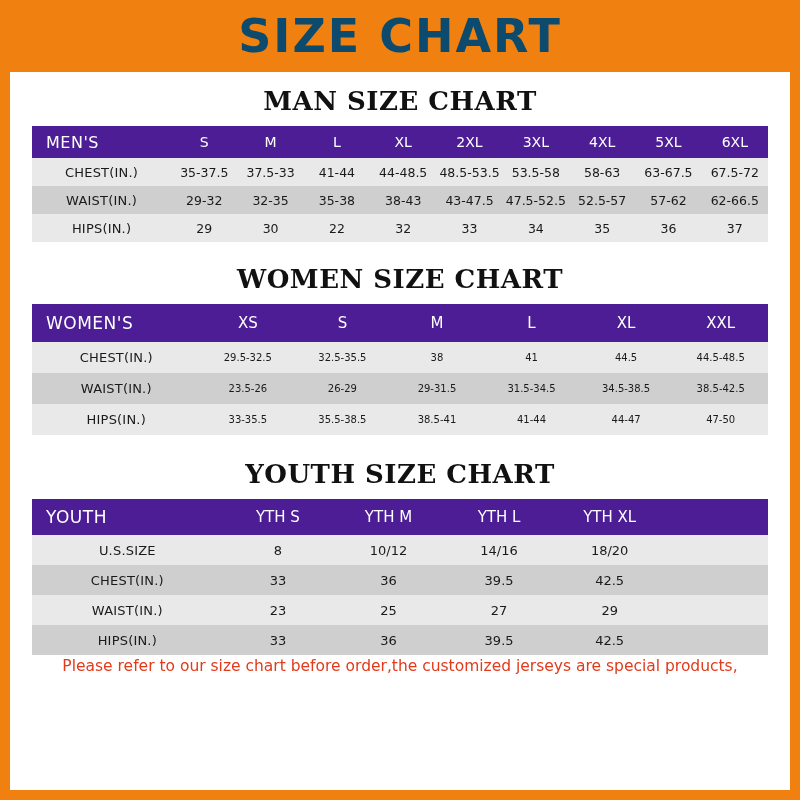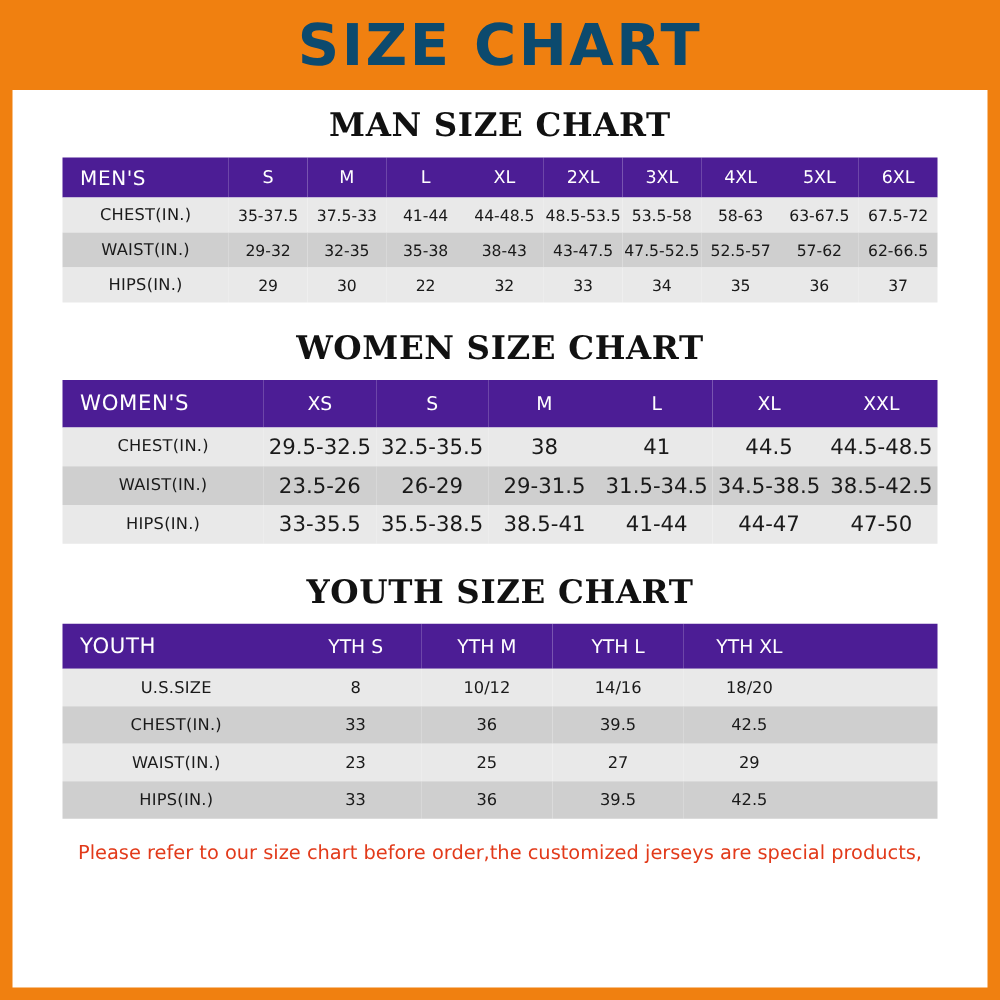--- a/index.html
+++ b/index.html
@@ -36,21 +36,21 @@
   .header-title {
     font-family: "DejaVu Sans", sans-serif;
     font-weight: bold;
     font-size: 46px;
     letter-spacing: 2px;
     color: #0c4a6e;
     text-align: center;
     line-height: 1;
   }
   .content {
-    padding: 0 40px;
+    padding: 0 22px;
   }
   .section-title {
     text-align: center;
     font-family: "DejaVu Serif", serif;
     font-weight: bold;
     font-size: 26px;
     color: #111;
     letter-spacing: 0.5px;
   }
   .sec1 .section-title { margin: 14px 0 10px 0; }
@@ -88,30 +88,29 @@
   table.chart tbody td.rowlabel {
     text-align: center;
     font-size: 13px;
     letter-spacing: 0.2px;
     color: #1a1a1a;
   }
   table.chart tbody tr.light td { background: #e9e9e9; }
   table.chart tbody tr.dark td { background: #cfcfcf; }
 
   
-  .sec2 table.chart td { height: 31px; font-size: 17px; }
+  .sec2 table.chart td { height: 31px; font-size: 10px; }
   .sec2 table.chart thead th { height: 38px; font-size: 15px; }
   .sec2 table.chart thead th.rowlabel-head { font-size: 17px; }
 
   .sec3 table.chart td { height: 30px; font-size: 13px; }
   .sec3 table.chart thead th { height: 36px; font-size: 15px; }
   .sec3 table.chart thead th.rowlabel-head { font-size: 17px; }
 
   .footer-note {
-    margin-top: 16px;
     text-align: center;
     color: #e23a1a;
     font-family: "DejaVu Sans", sans-serif;
     font-size: 15.5px;
     line-height: 1.5;
     padding: 0 4px;
   }
 </style>
 </head>
 <body>

